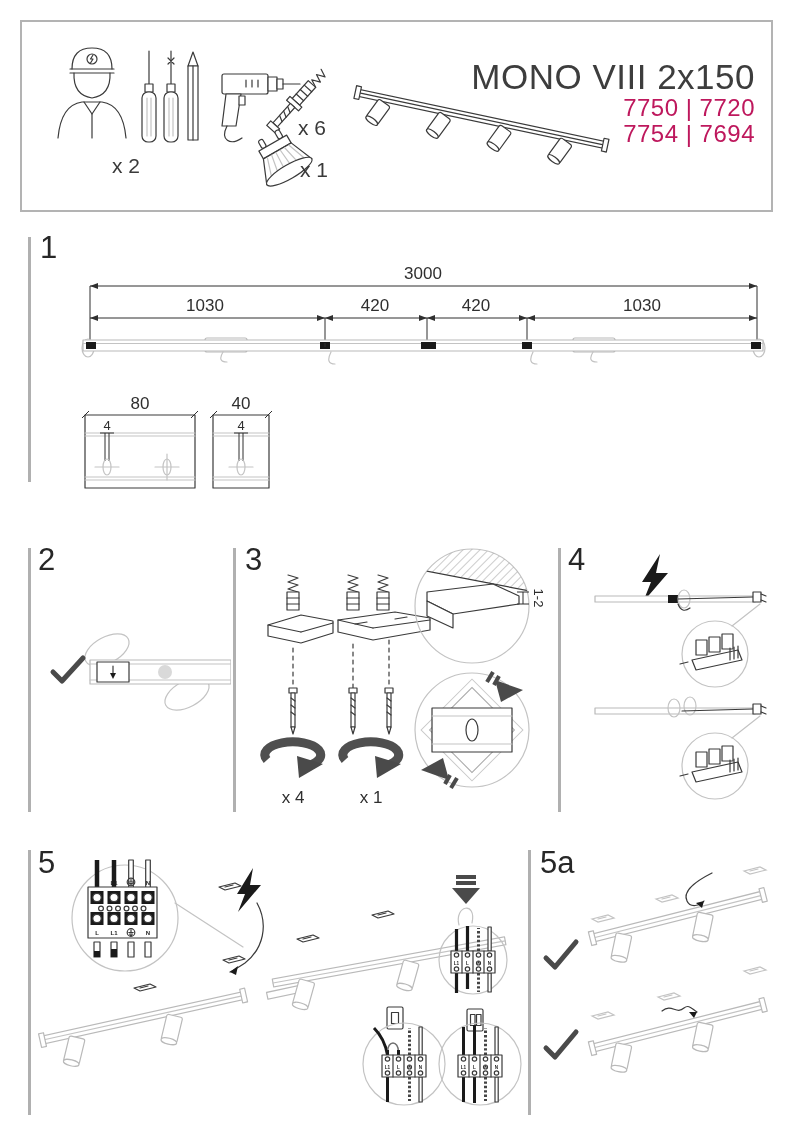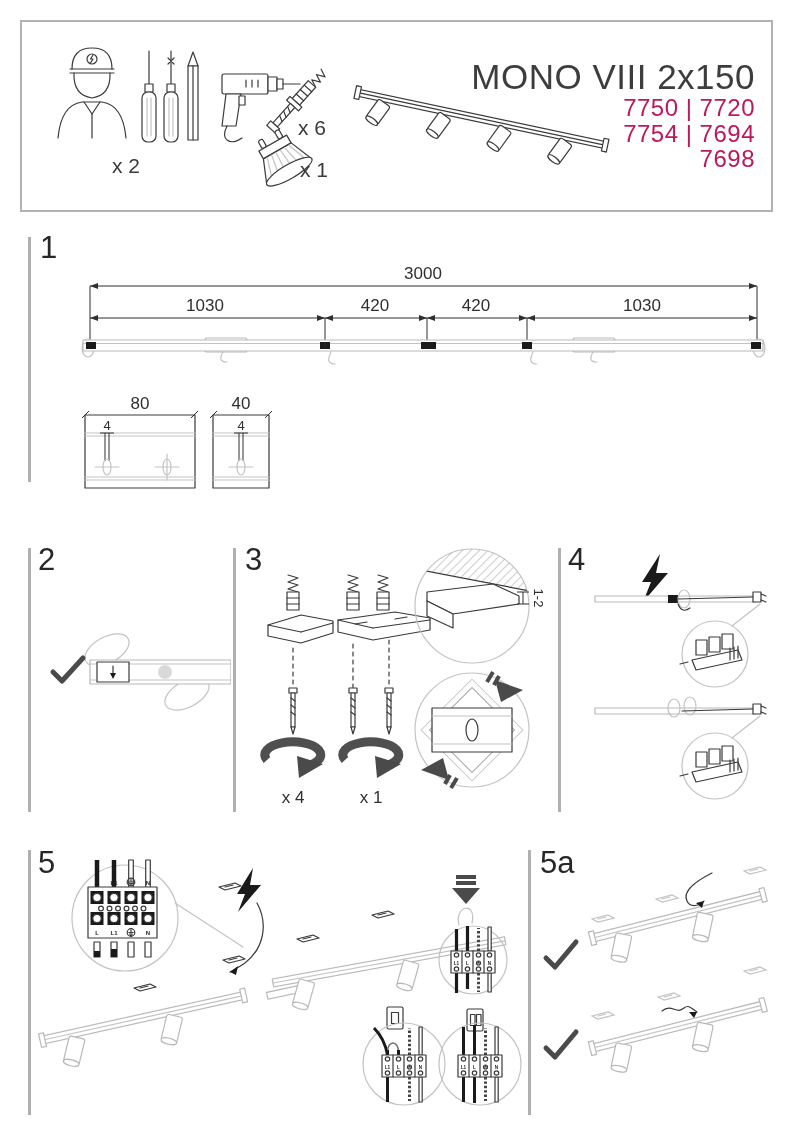--- a/index.html
+++ b/index.html
@@ -131,21 +131,20 @@
             <rect class="inkw" x="-7" y="0" width="14" height="22" rx="2"></rect>
             <ellipse class="inkw" cx="0" cy="22" rx="7" ry="2.6"></ellipse>
           </g>
       </g>
     </svg>
 
     <div class="titles">
       <div class="title">MONO VIII 2x150</div>
       <div class="model">7750 | 7720</div>
       <div class="model">7754 | 7694</div>
-      <div class="model">7698</div>
     </div>
   </section>
 
   <section class="step" style="left:20px;top:228px;width:751px;height:285px;">
     <i class="vrule" style="left:8px;top:9px;height:245px;"></i>
     <div class="num" style="left:20px;top:2px;">1</div>
     <svg class="abs" style="left:35px;top:20px;" width="712" height="262" viewBox="0 0 712 262">
       <defs>
         <marker id="ae1" orient="auto" markerWidth="10" markerHeight="8" refX="8" refY="3">
           <path d="M0,0 L8,3 L0,6 Z" fill="#2f2f2f"></path>

